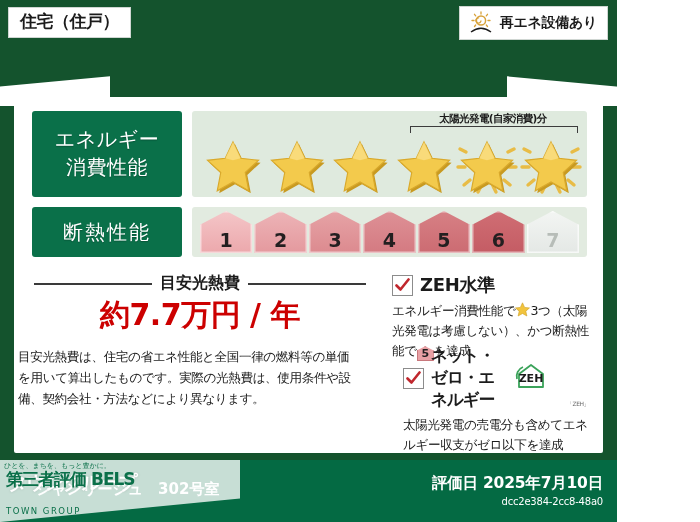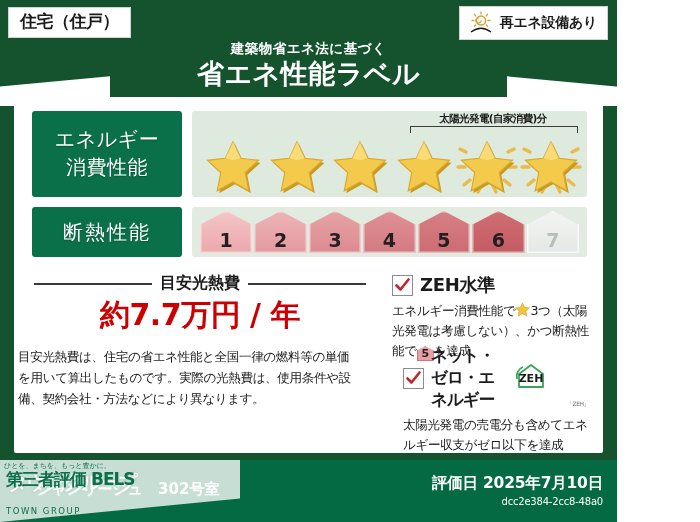--- a/index.html
+++ b/index.html
@@ -257,24 +257,20 @@
           <line x1="22" y1="9.5" x2="20" y2="9.5"></line>
           <line x1="6.5" y1="15.5" x2="7.7" y2="14"></line>
           <line x1="19.5" y1="15.5" x2="18.3" y2="14"></line>
         </g>
         <path d="M3 21 Q13 13.5 23 21" fill="none" stroke="#1b1b1b" stroke-width="1.4"></path>
       </svg>
     </span>
     <span>再エネ設備あり</span>
   </div>
 
-  <div class="title-wrap">
-    <div class="title-sub">建築物省エネ法に基づく</div>
-    <div class="title-main">省エネ性能ラベル</div>
-  </div>
 
   <div class="panel">
 
     <div class="row row-energy">
       <div class="row-cap">
         <span>エネルギー</span>
         <span>消費性能</span>
       </div>
       <div class="row-body">
         <div class="solar-note">太陽光発電(自家消費)分</div>

